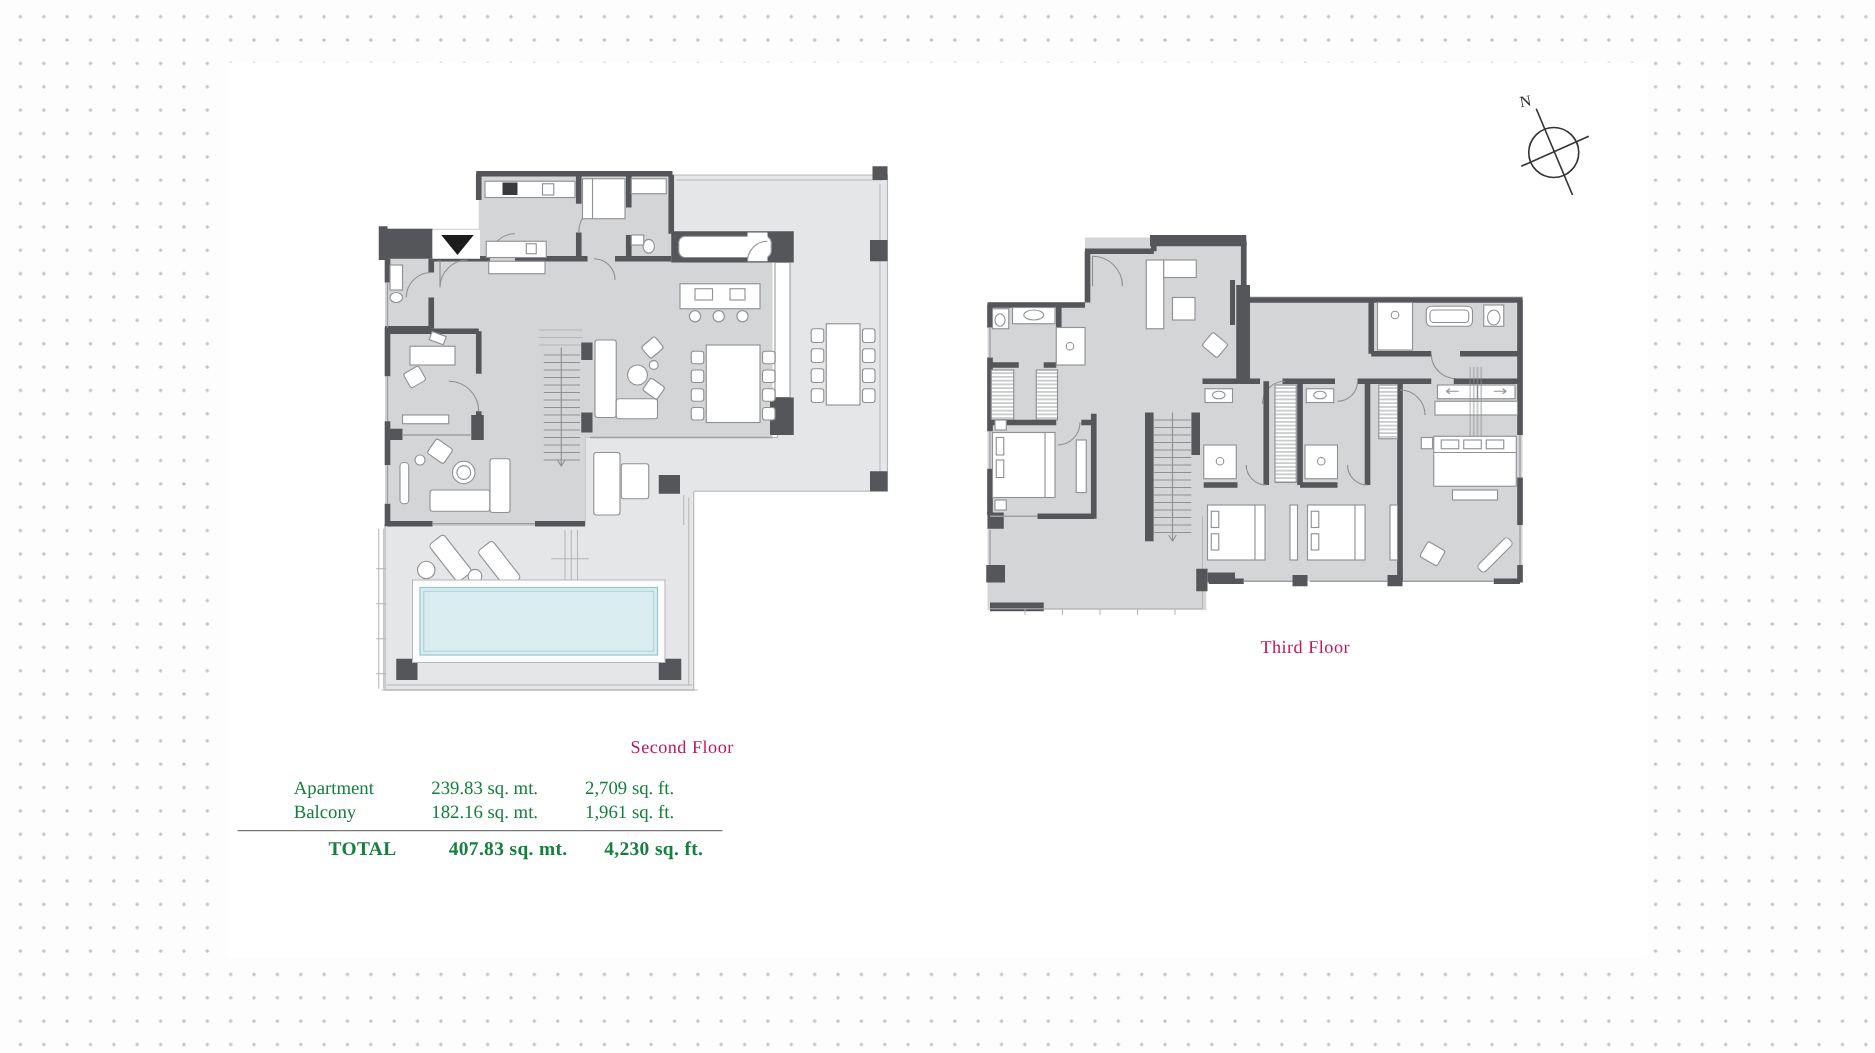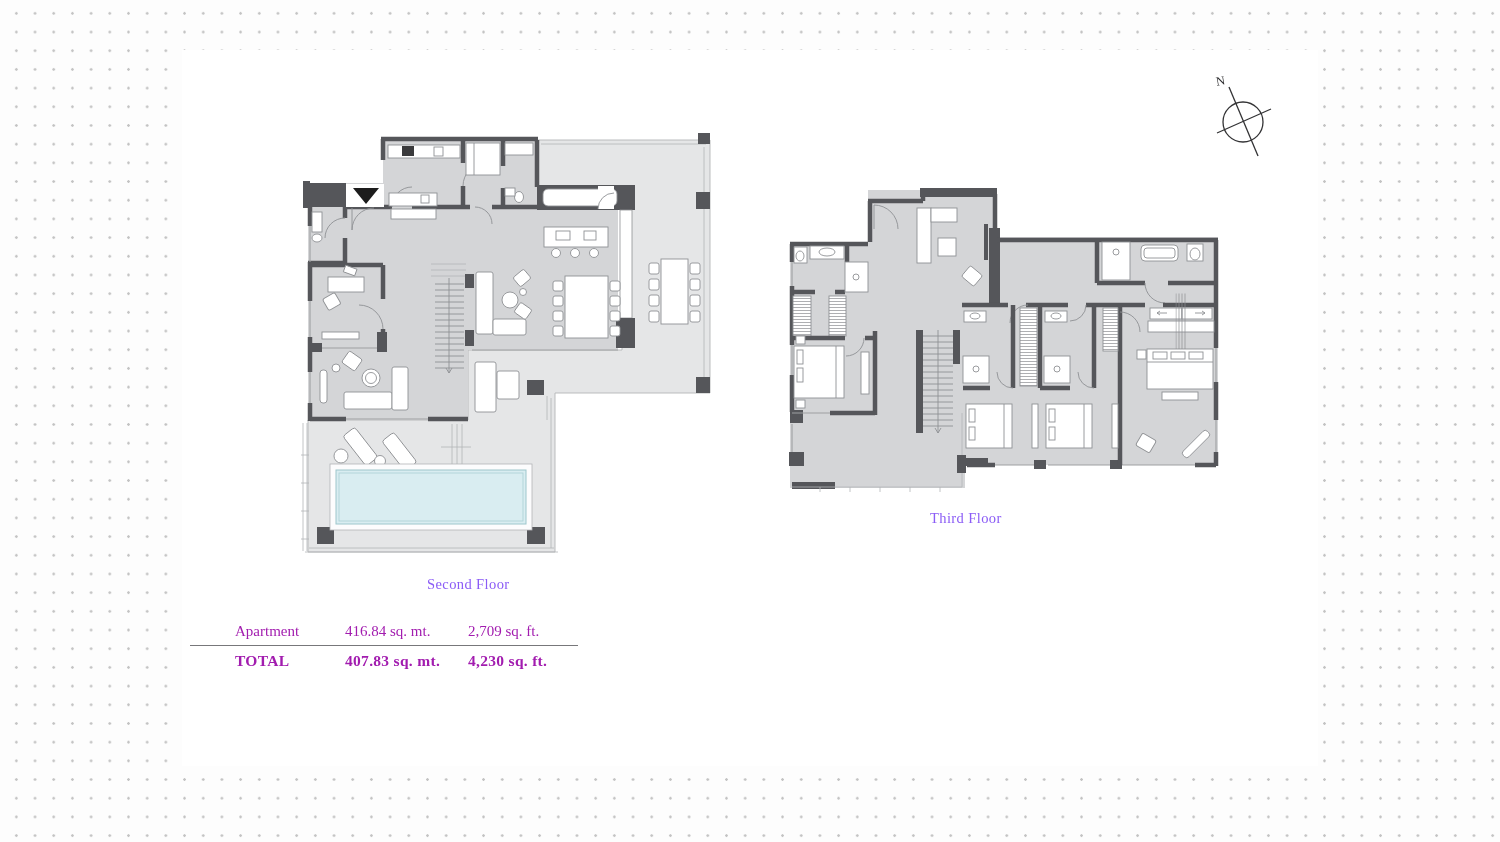--- a/index.html
+++ b/index.html
@@ -14,30 +14,30 @@
     background-color:#fdfdfd;
     background-image:radial-gradient(circle,var(--dot) 1.1px,rgba(0,0,0,0) 1.5px);
     background-size:18.7px 18.7px;
     background-position:7px 4px;
     font-family:"Liberation Serif","DejaVu Serif",serif;
     color:var(--text);
   }
   .panel{position:absolute;left:182px;top:50px;width:1136px;height:716px;background:var(--panel);}
   svg.canvas{position:absolute;left:0;top:0;width:1500px;height:842px;}
 
-  .floor-label{position:absolute;font-size:14.5px;color:#8b5cf6;letter-spacing:.4px;text-align:left;}
-  #lbl-second{left:427px;top:576px;width:160px;}
+  .floor-label{position:absolute;font-size:14.5px;color:#be185d;letter-spacing:.4px;text-align:right;}
+  #lbl-second{left:427px;top:590px;width:160px;}
   #lbl-third{left:930px;top:510px;width:150px;}
   #compass-n{position:absolute;left:1216px;top:74px;font-size:12.5px;color:#2e2e30;transform:rotate(-10deg);}
 
-  .area-table{position:absolute;left:190px;top:622px;width:388px;font-size:15px;color:#a21caf;}
+  .area-table{position:absolute;left:190px;top:622px;width:388px;font-size:15px;color:#15803d;}
   .arow{display:grid;grid-template-columns:155px 123px 110px;line-height:19px;}
   .arow .c1{padding-left:45px;}
   .rule{border-top:1px solid #77777a;margin-top:4px;}
-  .total{margin-top:5px;font-weight:bold;font-size:15.5px;letter-spacing:.3px;}
+  .total{margin-top:5px;font-weight:bold;font-size:15.5px;letter-spacing:.3px;text-align:center;}
 
   
   .wall{fill:none;stroke:var(--wall);stroke-width:4.5;}
   .wblock{fill:var(--wall);stroke:none;}
   .intfill{fill:var(--interior);stroke:none;}
   .terr{fill:var(--terrace);stroke:var(--thin);stroke-width:.9;}
   .furn{fill:#fff;stroke:var(--line);stroke-width:.9;}
   .furnl{fill:none;stroke:var(--line);stroke-width:.9;}
   .thin{fill:none;stroke:var(--thin);stroke-width:.8;}
   .win{fill:none;stroke:#9da0a2;stroke-width:1.1;}
@@ -353,22 +353,27 @@
   </g>
 </svg>
 
 <div class="floor-label" id="lbl-second">Second Floor</div>
 <div class="floor-label" id="lbl-third">Third Floor</div>
 <div id="compass-n">N</div>
 
 <div class="area-table">
   <div class="arow">
     <span class="c1">Apartment</span>
-    <span>416.84 sq. mt.</span>
+    <span>239.83 sq. mt.</span>
     <span>2,709 sq. ft.</span>
+  </div>
+  <div class="arow">
+    <span class="c1">Balcony</span>
+    <span>182.16 sq. mt.</span>
+    <span>1,961 sq. ft.</span>
   </div>
   <div class="rule"></div>
   <div class="arow total">
     <span class="c1">TOTAL</span>
     <span>407.83 sq. mt.</span>
     <span>4,230 sq. ft.</span>
   </div>
 </div>
 
 </body></html>

